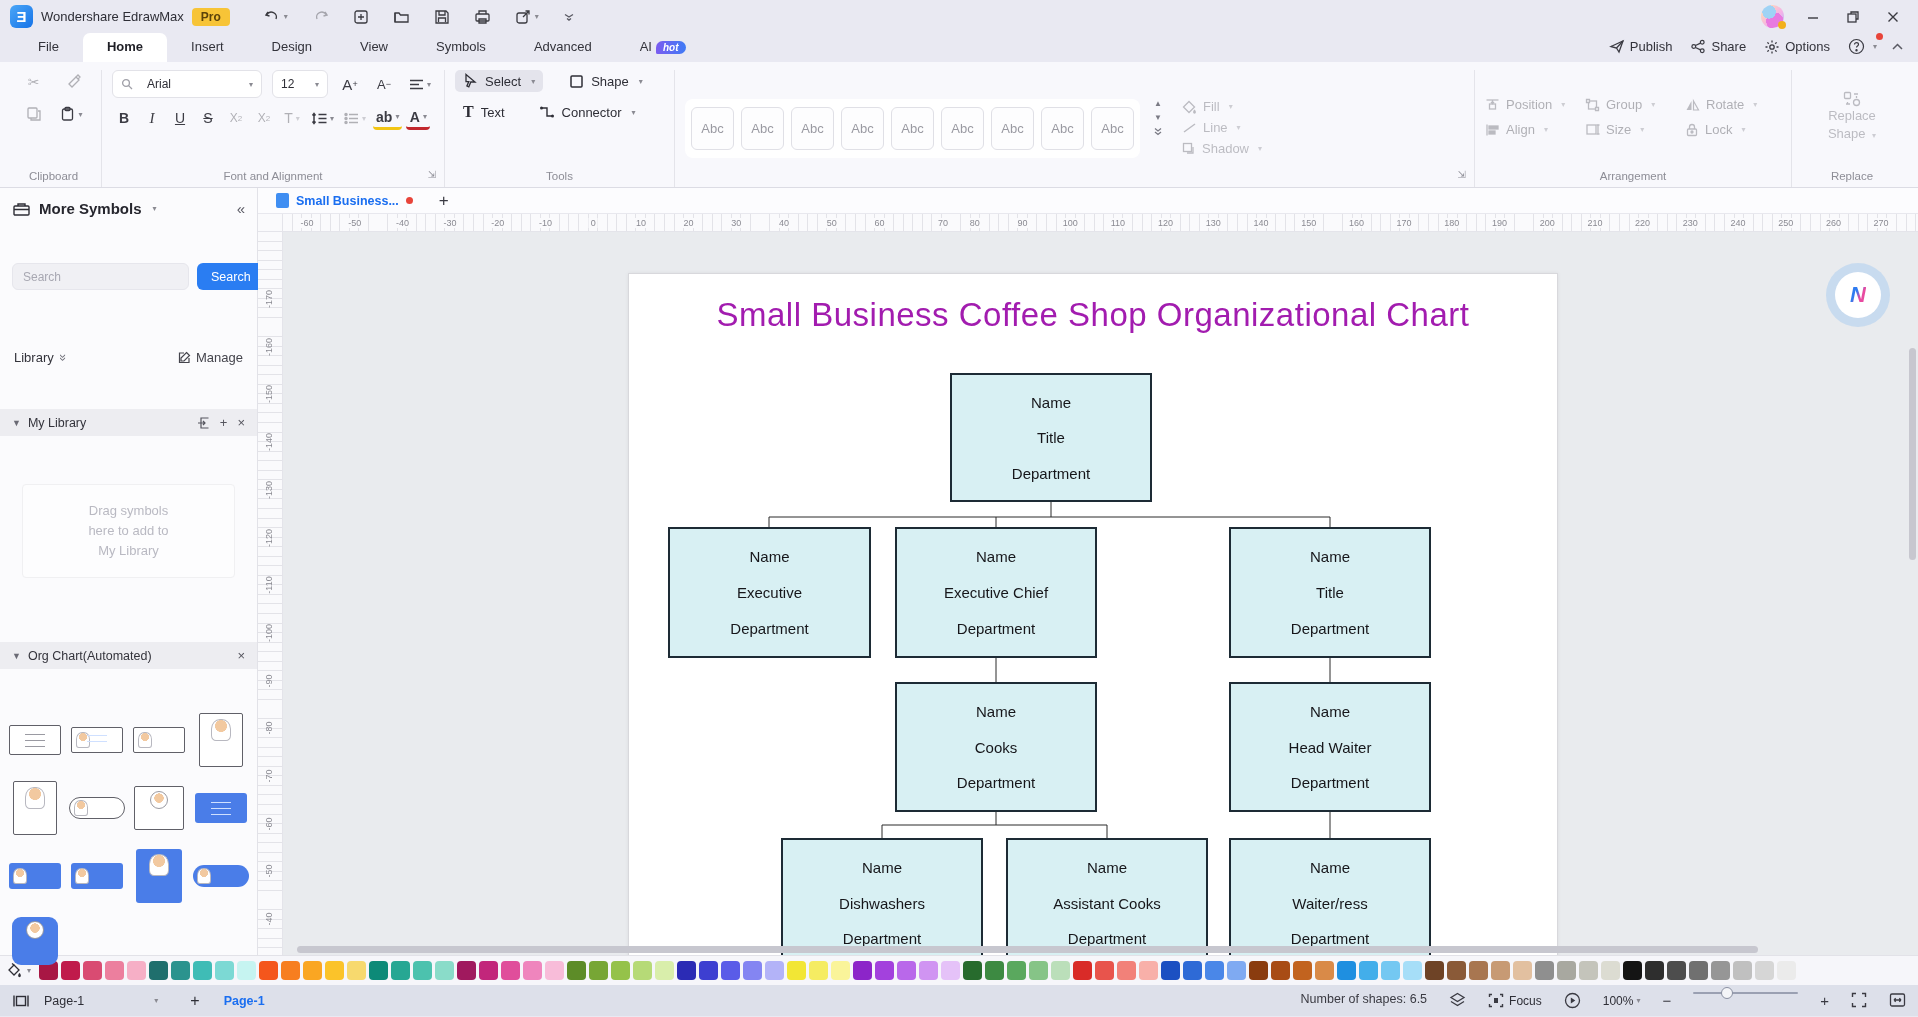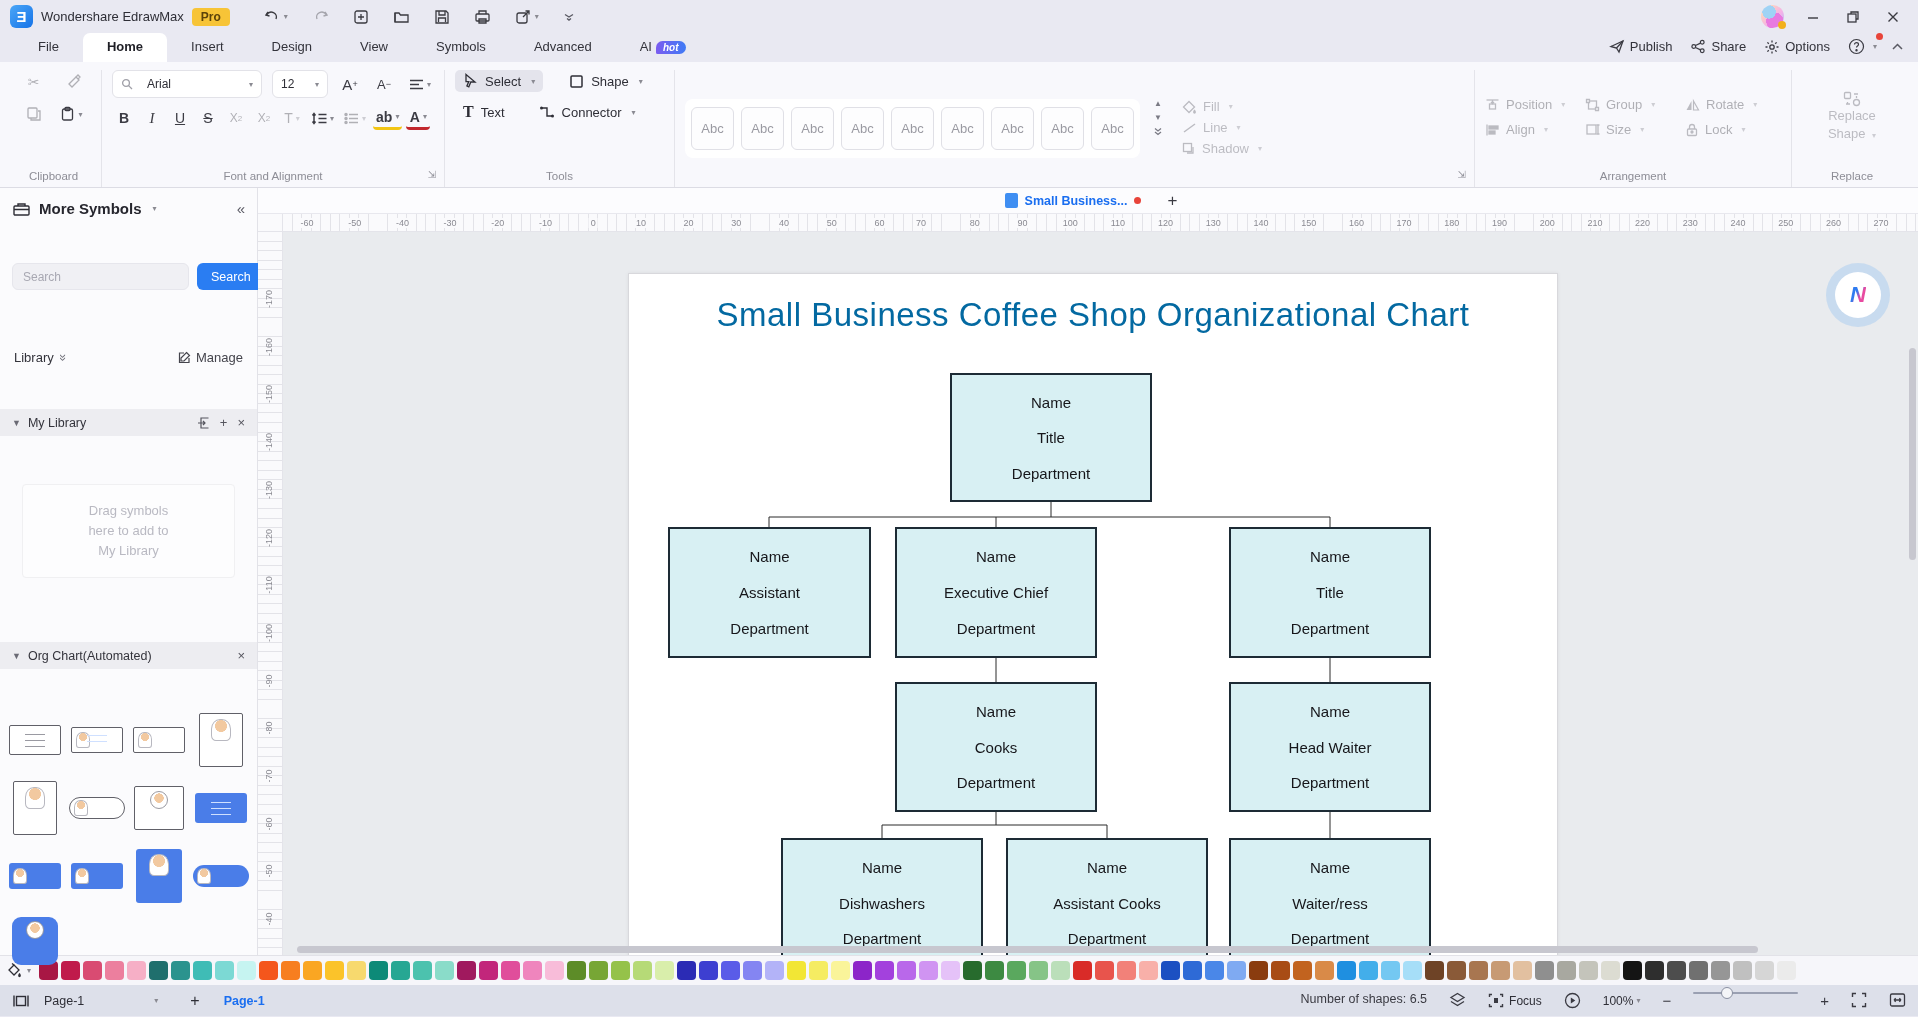--- a/index.html
+++ b/index.html
@@ -110,42 +110,42 @@
     background:radial-gradient(circle at 50% 28%,#f2c9a0 0 34%,#fff 36%); border:1px solid #b8b8c0; }
   .av-top::before { content:""; position:absolute; left:50%; top:4px; transform:translateX(-50%);
     width:16px; height:16px; border-radius:50%;
     background:radial-gradient(circle at 50% 38%,#f2c9a0 0 36%,#fff 38%); border:1px solid #9a9aa2; }
   .av-big::before { content:""; position:absolute; left:50%; top:5px; transform:translateX(-50%);
     width:18px; height:20px; border-radius:45% 45% 25% 25%;
     background:radial-gradient(circle at 50% 30%,#f2c9a0 0 35%,#fff 37%); border:1px solid #b8b8c0; }
 
   
   .canvas-col { flex:1; display:flex; flex-direction:column; min-width:0; }
-  .tabbar { height:26px; background:#fcfcfe; border-bottom:1px solid #e8e8ee; display:flex; align-items:center; padding-left:8px; gap:4px;justify-content:center; }
+  .tabbar { height:26px; background:#fcfcfe; border-bottom:1px solid #e8e8ee; display:flex; align-items:center; padding-left:8px; gap:4px; }
   .doctab { display:flex; align-items:center; gap:7px; padding:0 10px; height:100%; }
   .doctab .dicon { width:13px; height:15px; background:#3f8ef2; border-radius:2px; position:relative; }
   .doctab .dname { color:#1a6ef0; font-weight:bold; font-size:12.5px; }
   .reddot { width:7px; height:7px; border-radius:50%; background:#e8443a; }
   .newtab { font-size:17px; color:#3a3a42; padding:0 12px; }
   .ruler-row { height:18px; display:flex; background:#fafafc; border-bottom:1px solid #e4e4ea; }
   .ruler-corner { width:25px; border-right:1px solid #e4e4ea; background:#fafafc; }
   .h-ruler { position:relative; flex:1; overflow:hidden;
     background:repeating-linear-gradient(to right,transparent 0 8.55px,#e3e3e8 8.55px 9.55px); }
   .h-ruler span { position:absolute; bottom:3px; transform:translateX(-50%); font-size:9px; color:#8a8a92;
     background:#fafafc; padding:0 2px; }
   .canvas-body { flex:1; display:flex; min-height:0; position:relative; }
   .v-ruler { width:25px; background:#fafafc; border-right:1px solid #e4e4ea; position:relative; overflow:hidden;
     background-image:repeating-linear-gradient(to bottom,transparent 0 8.55px,#e3e3e8 8.55px 9.55px); }
   .v-ruler span { position:absolute; left:1px; width:20px; text-align:center; transform:rotate(-90deg);
     font-size:9px; color:#8a8a92; }
   .canvas { flex:1; position:relative; overflow:hidden; background:#e9ebee; }
   .page { position:absolute; left:345px; top:41px; width:930px; height:690px; background:#fff;
     border:1px solid #d8d8dc; box-shadow:0 0 4px rgba(0,0,0,.06); overflow:hidden; }
   .chart-title { position:absolute; top:22px; left:0; width:100%; text-align:center;
-    font-size:33px; color:#0369a1; letter-spacing:.5px; }
+    font-size:33px; color:#a21caf; letter-spacing:.5px; }
   .obox { position:absolute; background:#d8f0f3; border:2px solid #1d2b35; display:flex;
     flex-direction:column; justify-content:space-evenly; text-align:center; font-size:15px; color:#16161a; }
   .connectors { position:absolute; left:0; top:0; }
   .ai-fab { position:absolute; right:28px; top:31px; width:64px; height:64px; border-radius:50%;
     background:rgba(160,200,240,.45); display:flex; align-items:center; justify-content:center; }
   .ai-fab-inner { width:46px; height:46px; border-radius:50%; background:#fff; display:flex;
     align-items:center; justify-content:center; font-weight:bold; font-size:22px; font-style:italic;
     background-clip:padding-box; }
   .ai-n { background:linear-gradient(120deg,#2f7bf0 40%,#e84aa0 60%); -webkit-background-clip:text;
     background-clip:text; color:transparent; }
@@ -676,21 +676,21 @@
           <span style="left: 167.1px;">-30</span>
           <span style="left: 214.8px;">-20</span>
           <span style="left: 262.5px;">-10</span>
           <span style="left: 310.2px;">0</span>
           <span style="left: 357.9px;">10</span>
           <span style="left: 405.6px;">20</span>
           <span style="left: 453.3px;">30</span>
           <span style="left: 501px;">40</span>
           <span style="left: 548.7px;">50</span>
           <span style="left: 596.4px;">60</span>
-          <span style="left: 638px;">70</span>
+          <span style="left: 660px;">70</span>
           <span style="left: 691.8px;">80</span>
           <span style="left: 739.5px;">90</span>
           <span style="left: 787.2px;">100</span>
           <span style="left: 834.9px;">110</span>
           <span style="left: 882.6px;">120</span>
           <span style="left: 930.3px;">130</span>
           <span style="left: 978px;">140</span>
           <span style="left: 1025.7px;">150</span>
           <span style="left: 1073.4px;">160</span>
           <span style="left: 1121.1px;">170</span>
@@ -740,21 +740,21 @@
               <line x1="478" y1="551" x2="478" y2="564" stroke="#2b2b2b" stroke-width="1"></line>
               <line x1="701" y1="538" x2="701" y2="564" stroke="#2b2b2b" stroke-width="1"></line>
             </svg>
         <div class="obox" style="left: 321px; top: 99px; width: 202px; height: 129px; background: rgb(216, 240, 243); border-color: rgb(29, 43, 53);">
               <div>Name</div>
               <div>Title</div>
               <div>Department</div>
             </div>
             <div class="obox" style="left: 39px; top: 253px; width: 203px; height: 131px; background: rgb(216, 240, 243); border-color: rgb(29, 43, 53);">
               <div>Name</div>
-              <div>Assistant</div>
+              <div>Executive</div>
               <div>Department</div>
             </div>
             <div class="obox" style="left: 266px; top: 253px; width: 202px; height: 131px; background: rgb(216, 240, 243); border-color: rgb(29, 43, 53);">
               <div>Name</div>
               <div>Executive Chief</div>
               <div>Department</div>
             </div>
             <div class="obox" style="left: 600px; top: 253px; width: 202px; height: 131px; background: rgb(216, 240, 243); border-color: rgb(29, 43, 53);">
               <div>Name</div>
               <div>Title</div>

